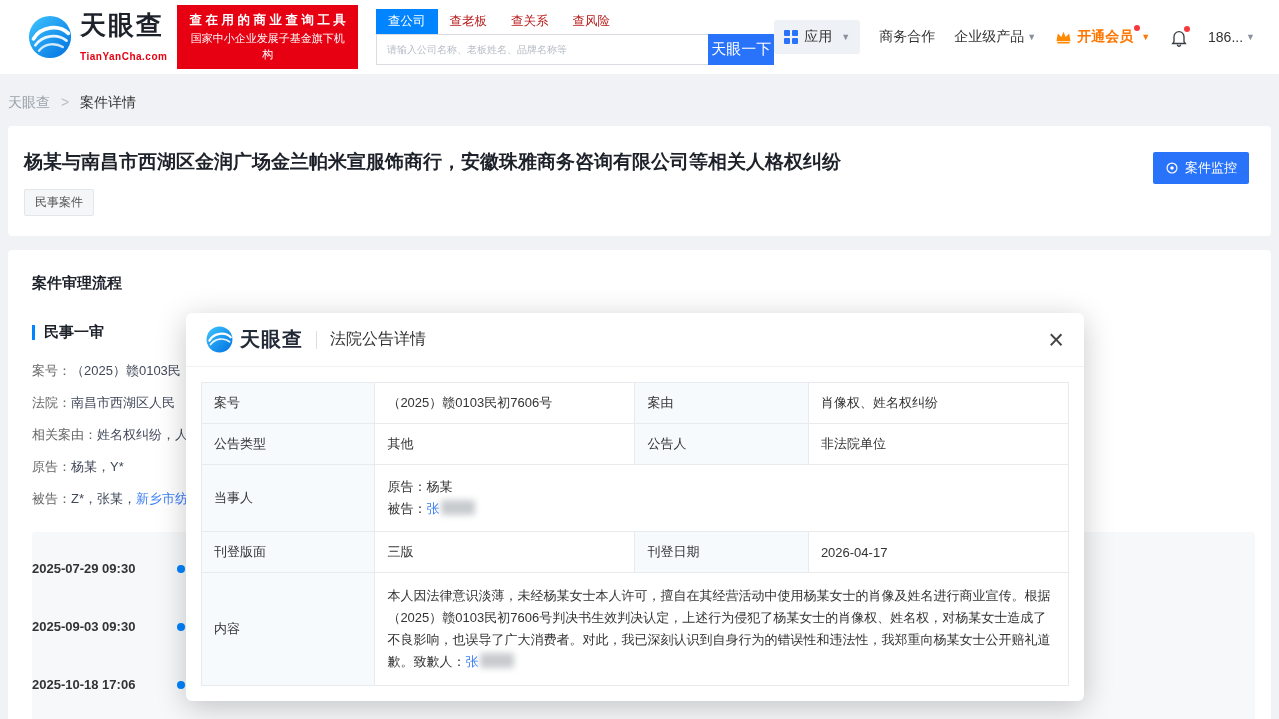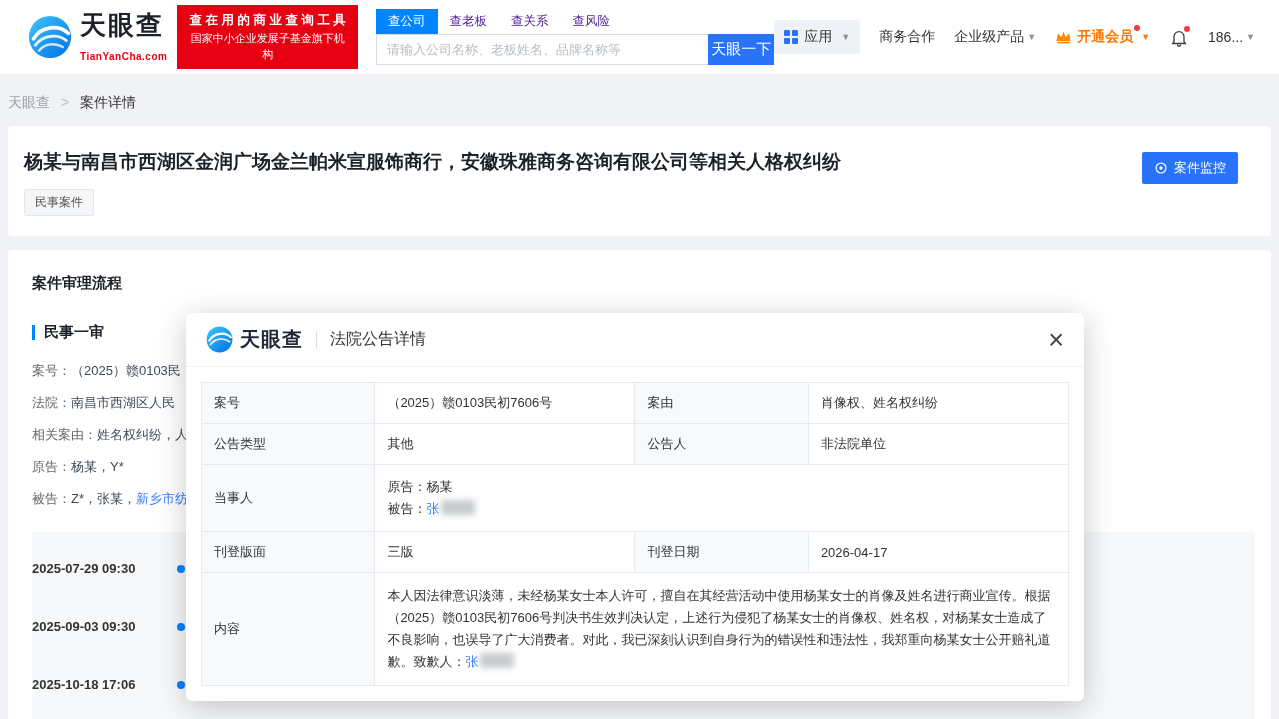--- a/index.html
+++ b/index.html
@@ -12,24 +12,24 @@
   .logo-icon{width:44px;height:44px;display:block}
   .logo-text{display:flex;flex-direction:column;line-height:1}
   .brand{font-size:26px;font-weight:bold;color:#1d2129;letter-spacing:2px}
   .domain{font-size:10px;color:#e60012;font-weight:bold;margin-top:14px;letter-spacing:.5px}
   .slogan{margin-left:10px;background:#e60012;color:#fff;padding:6px 8px;text-align:center;line-height:1.5}
   .slogan .s1{font-size:12.5px;font-weight:bold}
   .slogan .s2{font-size:11px}
 
   .search-wrap{margin-left:18px;width:399px}
   .tabs{display:flex;font-size:12.5px}
-  .tab{padding:4px 12px;cursor:pointer;color:#4c1d95}
+  .tab{padding:4px 12px;cursor:pointer;color:#b91c1c}
   .tab.active{background:#0084ff;color:#fff}
   .search-row{display:flex;height:31px}
-  .search-row input{flex:1;border:1px solid #d9dde3;border-right:none;padding:0 10px;font-size:13px;outline:none;color:#333;font-family:Liberation Sans, sans-serif}
+  .search-row input{flex:1;border:1px solid #d9dde3;border-right:none;padding:0 10px;font-size:10px;outline:none;color:#333;font-family:Liberation Sans, sans-serif}
   .search-row input::placeholder{color:#b7bcc5}
   .search-btn{width:66px;background:#2972fa;color:#fff;border:none;font-size:15px;cursor:pointer;font-family:inherit}
 
   .top-nav{margin-left:auto;display:flex;align-items:center;gap:19px;font-size:14px;white-space:nowrap}
   .apps-chip{display:flex;align-items:center;gap:6px;background:#eef1f5;border-radius:3px;padding:8px 10px;font-weight:normal;cursor:pointer}
   .caret{font-size:9px;color:#8a919d;margin-left:3px}
   .nav-link{cursor:pointer;color:#333}
   .nav-drop{cursor:pointer;color:#333;display:flex;align-items:center}
   .vip{color:#ff7700;font-weight:bold;display:flex;align-items:center;gap:5px;cursor:pointer;position:relative}
   .vip .caret{color:#ff7700}
@@ -43,21 +43,21 @@
   .bc-home{color:#9aa1a9;cursor:pointer}
   .bc-sep{color:#b8bec5;margin:0 7px}
   .bc-cur{color:#333}
 
   
   .page{padding:0 8px}
   .card{background:#fff;border-radius:4px}
   .title-card{padding:24px 16px 20px;position:relative}
   .case-title{font-size:19px;font-weight:bold;color:#1d2129;padding-right:200px;line-height:1.3}
   .case-tag{display:inline-block;margin-top:14px;font-size:12px;color:#555;background:#f5f6f8;border:1px solid #e3e6ea;border-radius:2px;padding:4px 10px}
-  .monitor-btn{position:absolute;right:33px;top:26px;background:#2972fa;color:#fff;border:none;border-radius:2px;font-size:13px;padding:7px 12px;display:flex;align-items:center;gap:6px;cursor:pointer;font-family:inherit}
+  .monitor-btn{position:absolute;right:22px;top:26px;background:#2972fa;color:#fff;border:none;border-radius:2px;font-size:13px;padding:7px 12px;display:flex;align-items:center;gap:6px;cursor:pointer;font-family:inherit}
 
   .flow-card{margin-top:14px;padding:16px;height:620px}
   .flow-title{font-size:15px;font-weight:bold;color:#1d2129;padding:8px 8px 0}
   .stage{display:flex;align-items:center;gap:9px;font-size:15px;font-weight:bold;color:#1d2129;margin:30px 0 0 8px}
   .stage-bar{width:3px;height:15px;background:#0084ff}
   .fields{margin:20px 0 0 8px;font-size:13px;color:#666}
   .fields .frow{margin-bottom:14px}
   .fields .fval{color:#40485a}
   .link{color:#3d7ef7;cursor:pointer}
   .timeline{margin:24px 0 0 8px;background:#f7f8fa;border-radius:4px;padding:8px 0}

